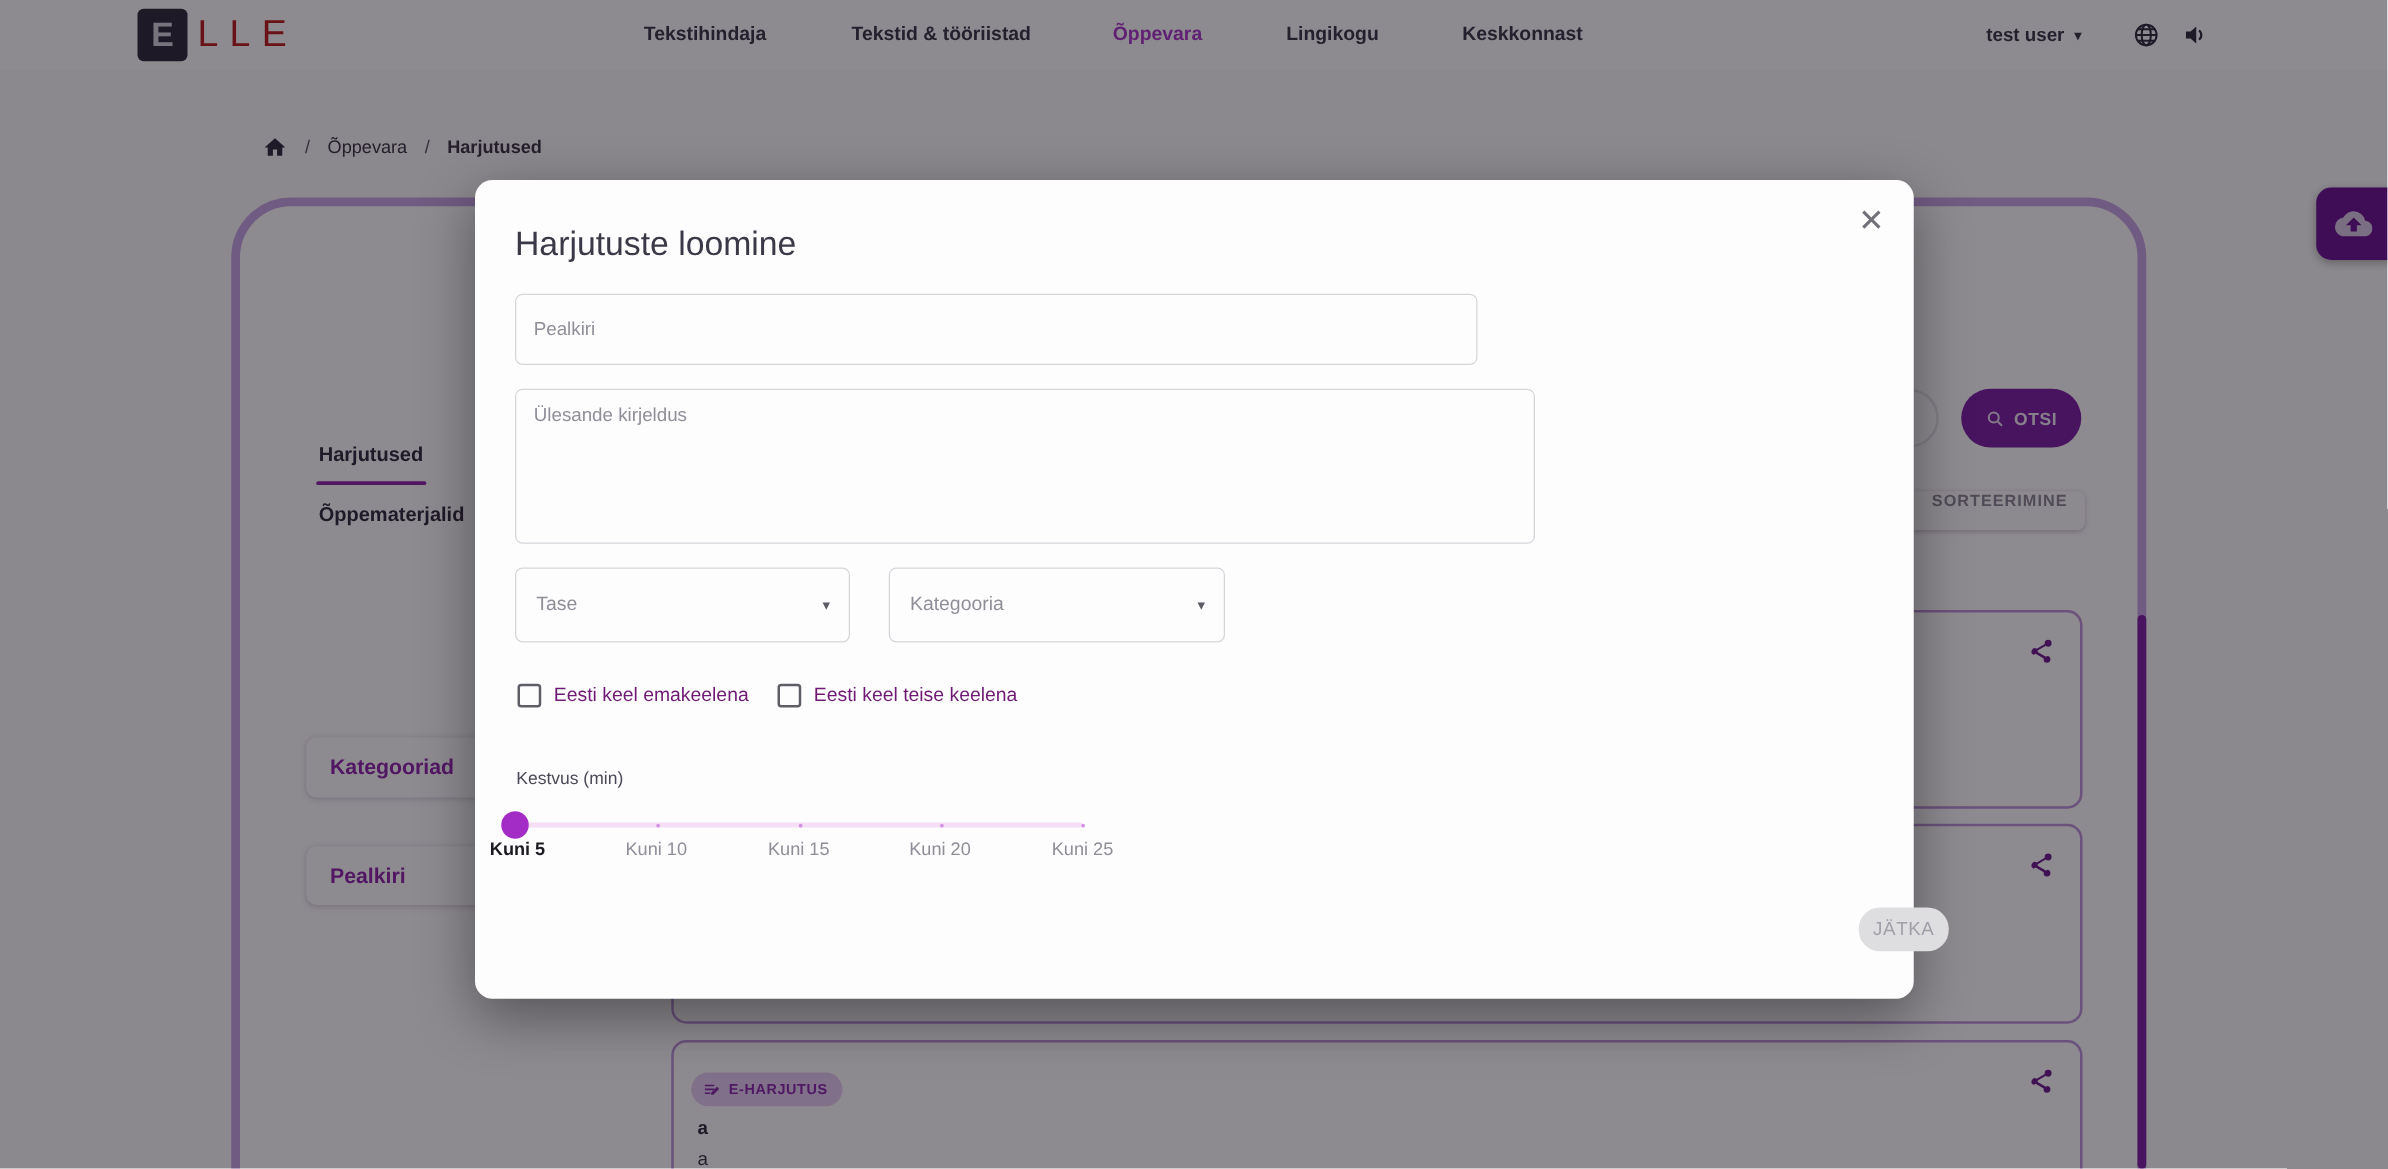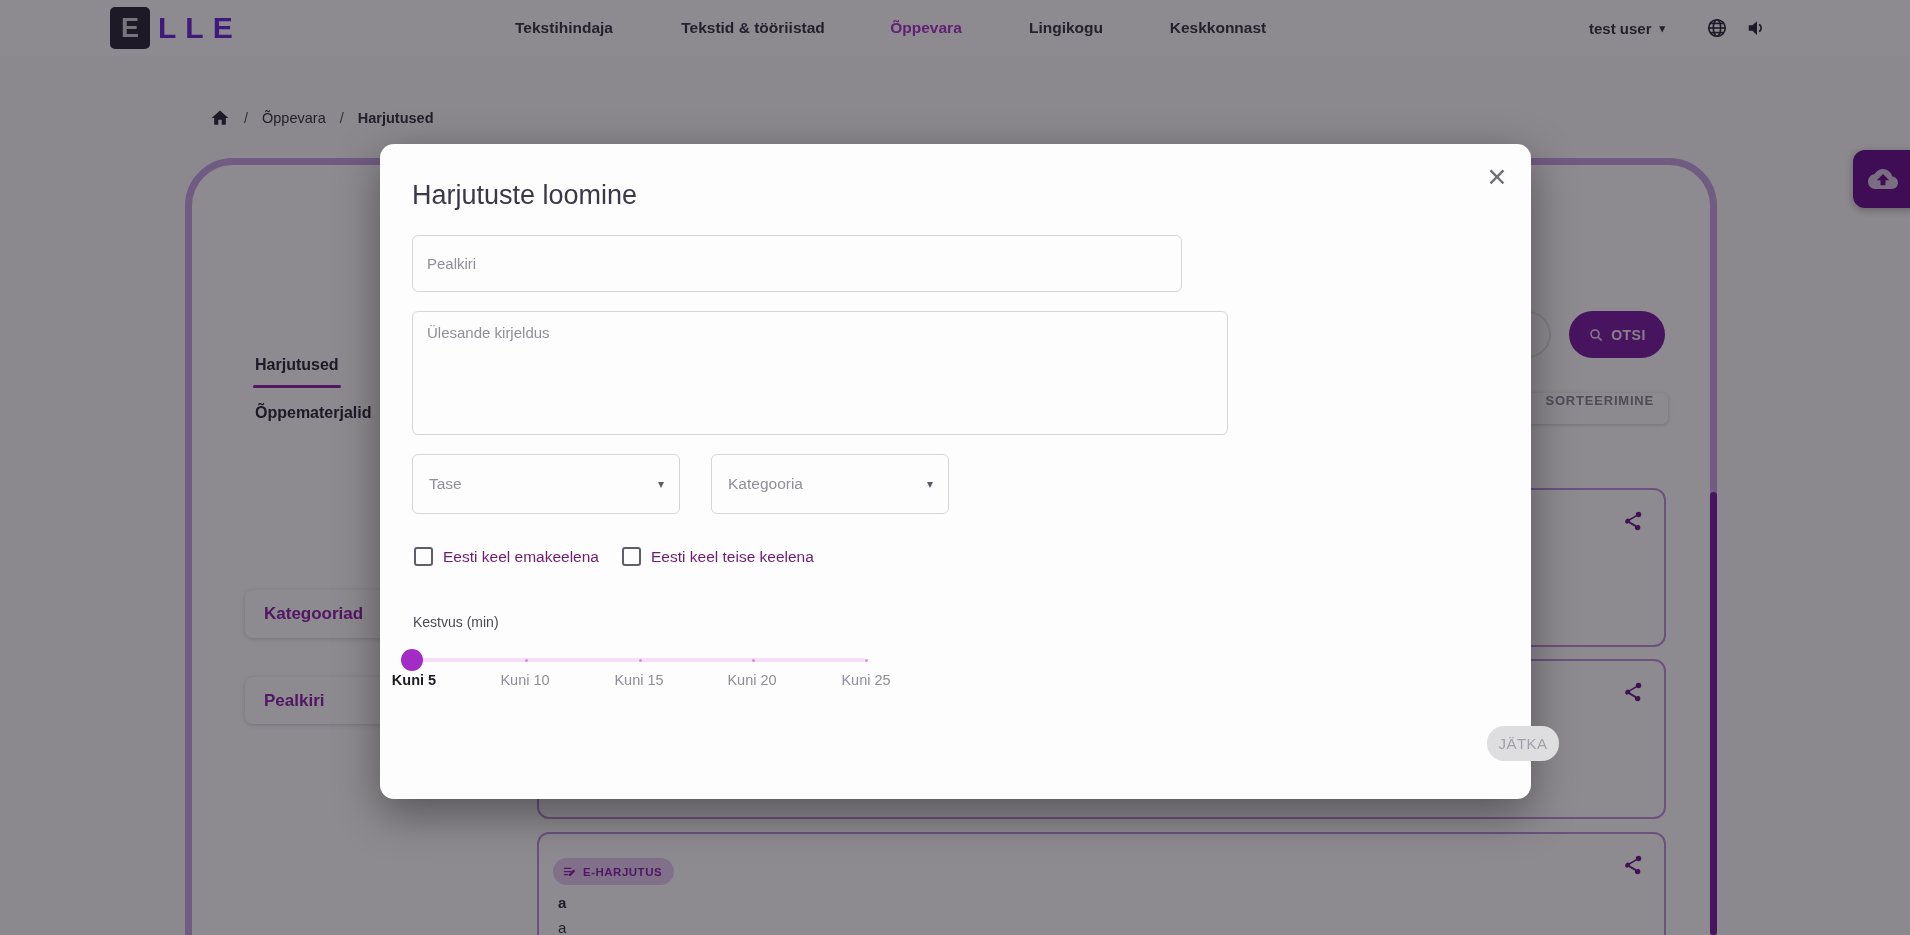--- a/index.html
+++ b/index.html
@@ -5,21 +5,21 @@
   * { margin:0; padding:0; box-sizing:border-box; }
   html,body { background:#ffffff; }
   body { font-family:"Liberation Sans", sans-serif; }
   .stage { position:relative; width:1910px; height:935px; overflow:hidden; background:#fbfbfc; }
 
   
   .nav { position:absolute; left:0; top:0; width:1910px; height:56px; background:#ffffff; }
   .logo { position:absolute; left:110px; top:7px; display:flex; align-items:center; cursor:pointer; }
   .logo-box { width:40px; height:42px; background:#2d2939; border-radius:5px; color:#d6d4de;
               font-weight:700; font-size:27px; display:flex; align-items:center; justify-content:center; }
-  .logo-rest { color:#6d28d9; font-weight:700; font-size:30px; letter-spacing:9px; margin-left:8px; }
+  .logo-rest { color:#b91c1c; font-weight:400; font-size:30px; letter-spacing:9px; margin-left:8px; }
   .nav-link { position:absolute; top:0; height:56px; display:flex; align-items:center; transform:translateX(-50%);
               font-size:15.5px; font-weight:600; color:#3a3644; cursor:pointer; white-space:nowrap; }
   .nav-link.active { color:#a935c9; }
   .nav-user { position:absolute; left:1589px; top:0; height:56px; display:flex; align-items:center; gap:8px;
               font-size:15px; font-weight:600; color:#3a3644; cursor:pointer; }
   .nav-user .caret { font-size:11px; color:#3a3644; }
   .nav-iconbtn { position:absolute; top:0; height:56px; display:flex; align-items:center; cursor:pointer; }
 
   
   .breadcrumb { position:absolute; left:210px; top:108px; display:flex; align-items:center; gap:14px;
@@ -220,21 +220,21 @@
     <button class="modal-close">✕</button>
 
     <input class="fld-input" style="top: 91px; width: 770px; height: 57px;" placeholder="Pealkiri">
 
     <textarea class="fld-area" style="top: 167px; width: 816px; height: 124px;" placeholder="Ülesande kirjeldus"></textarea>
 
     <div class="fld-select" style="left:32px; width:268px">
       <span class="ph">Tase</span>
       <span class="caret">▾</span>
     </div>
-    <div class="fld-select" style="left:331px; width:238px">
+    <div class="fld-select" style="left:331px; width:269px">
       <span class="ph">Kategooria</span>
       <span class="caret">▾</span>
     </div>
 
     <div class="chk-box" style="left:34px"></div>
     <div class="chk-label" style="left:63px">Eesti keel emakeelena</div>
     <div class="chk-box" style="left:242px"></div>
     <div class="chk-label" style="left:271px">Eesti keel teise keelena</div>
 
     <div class="slider-label">Kestvus (min)</div>

